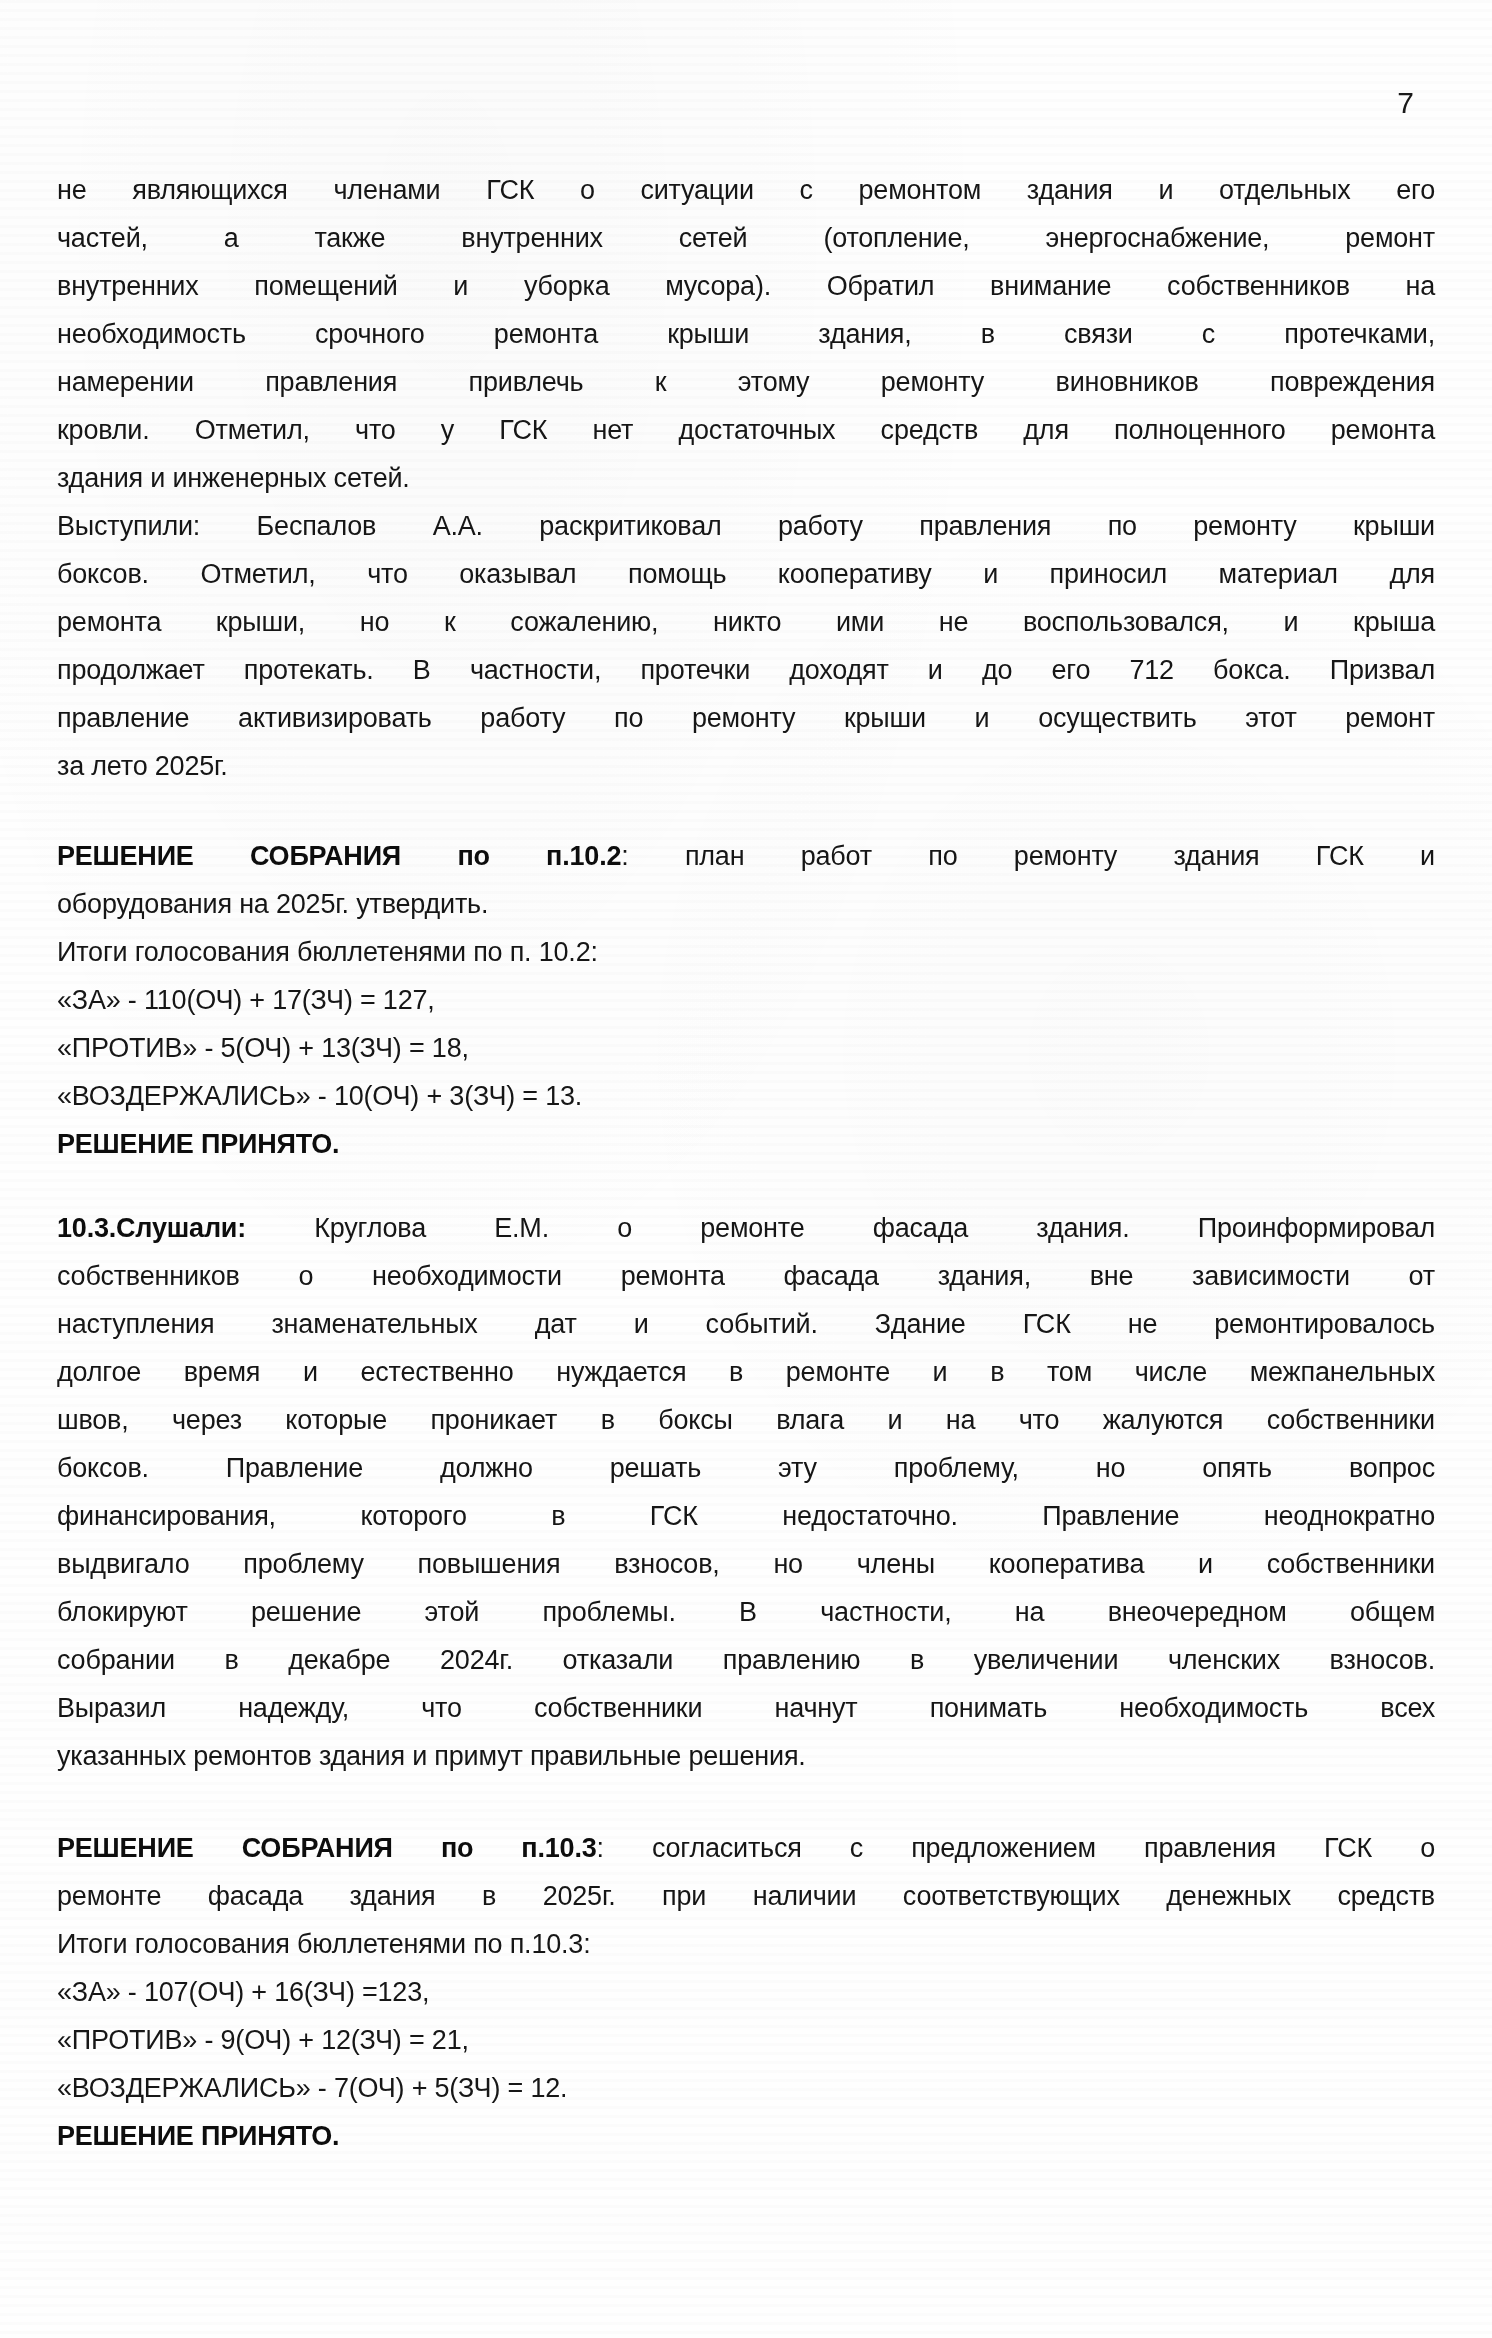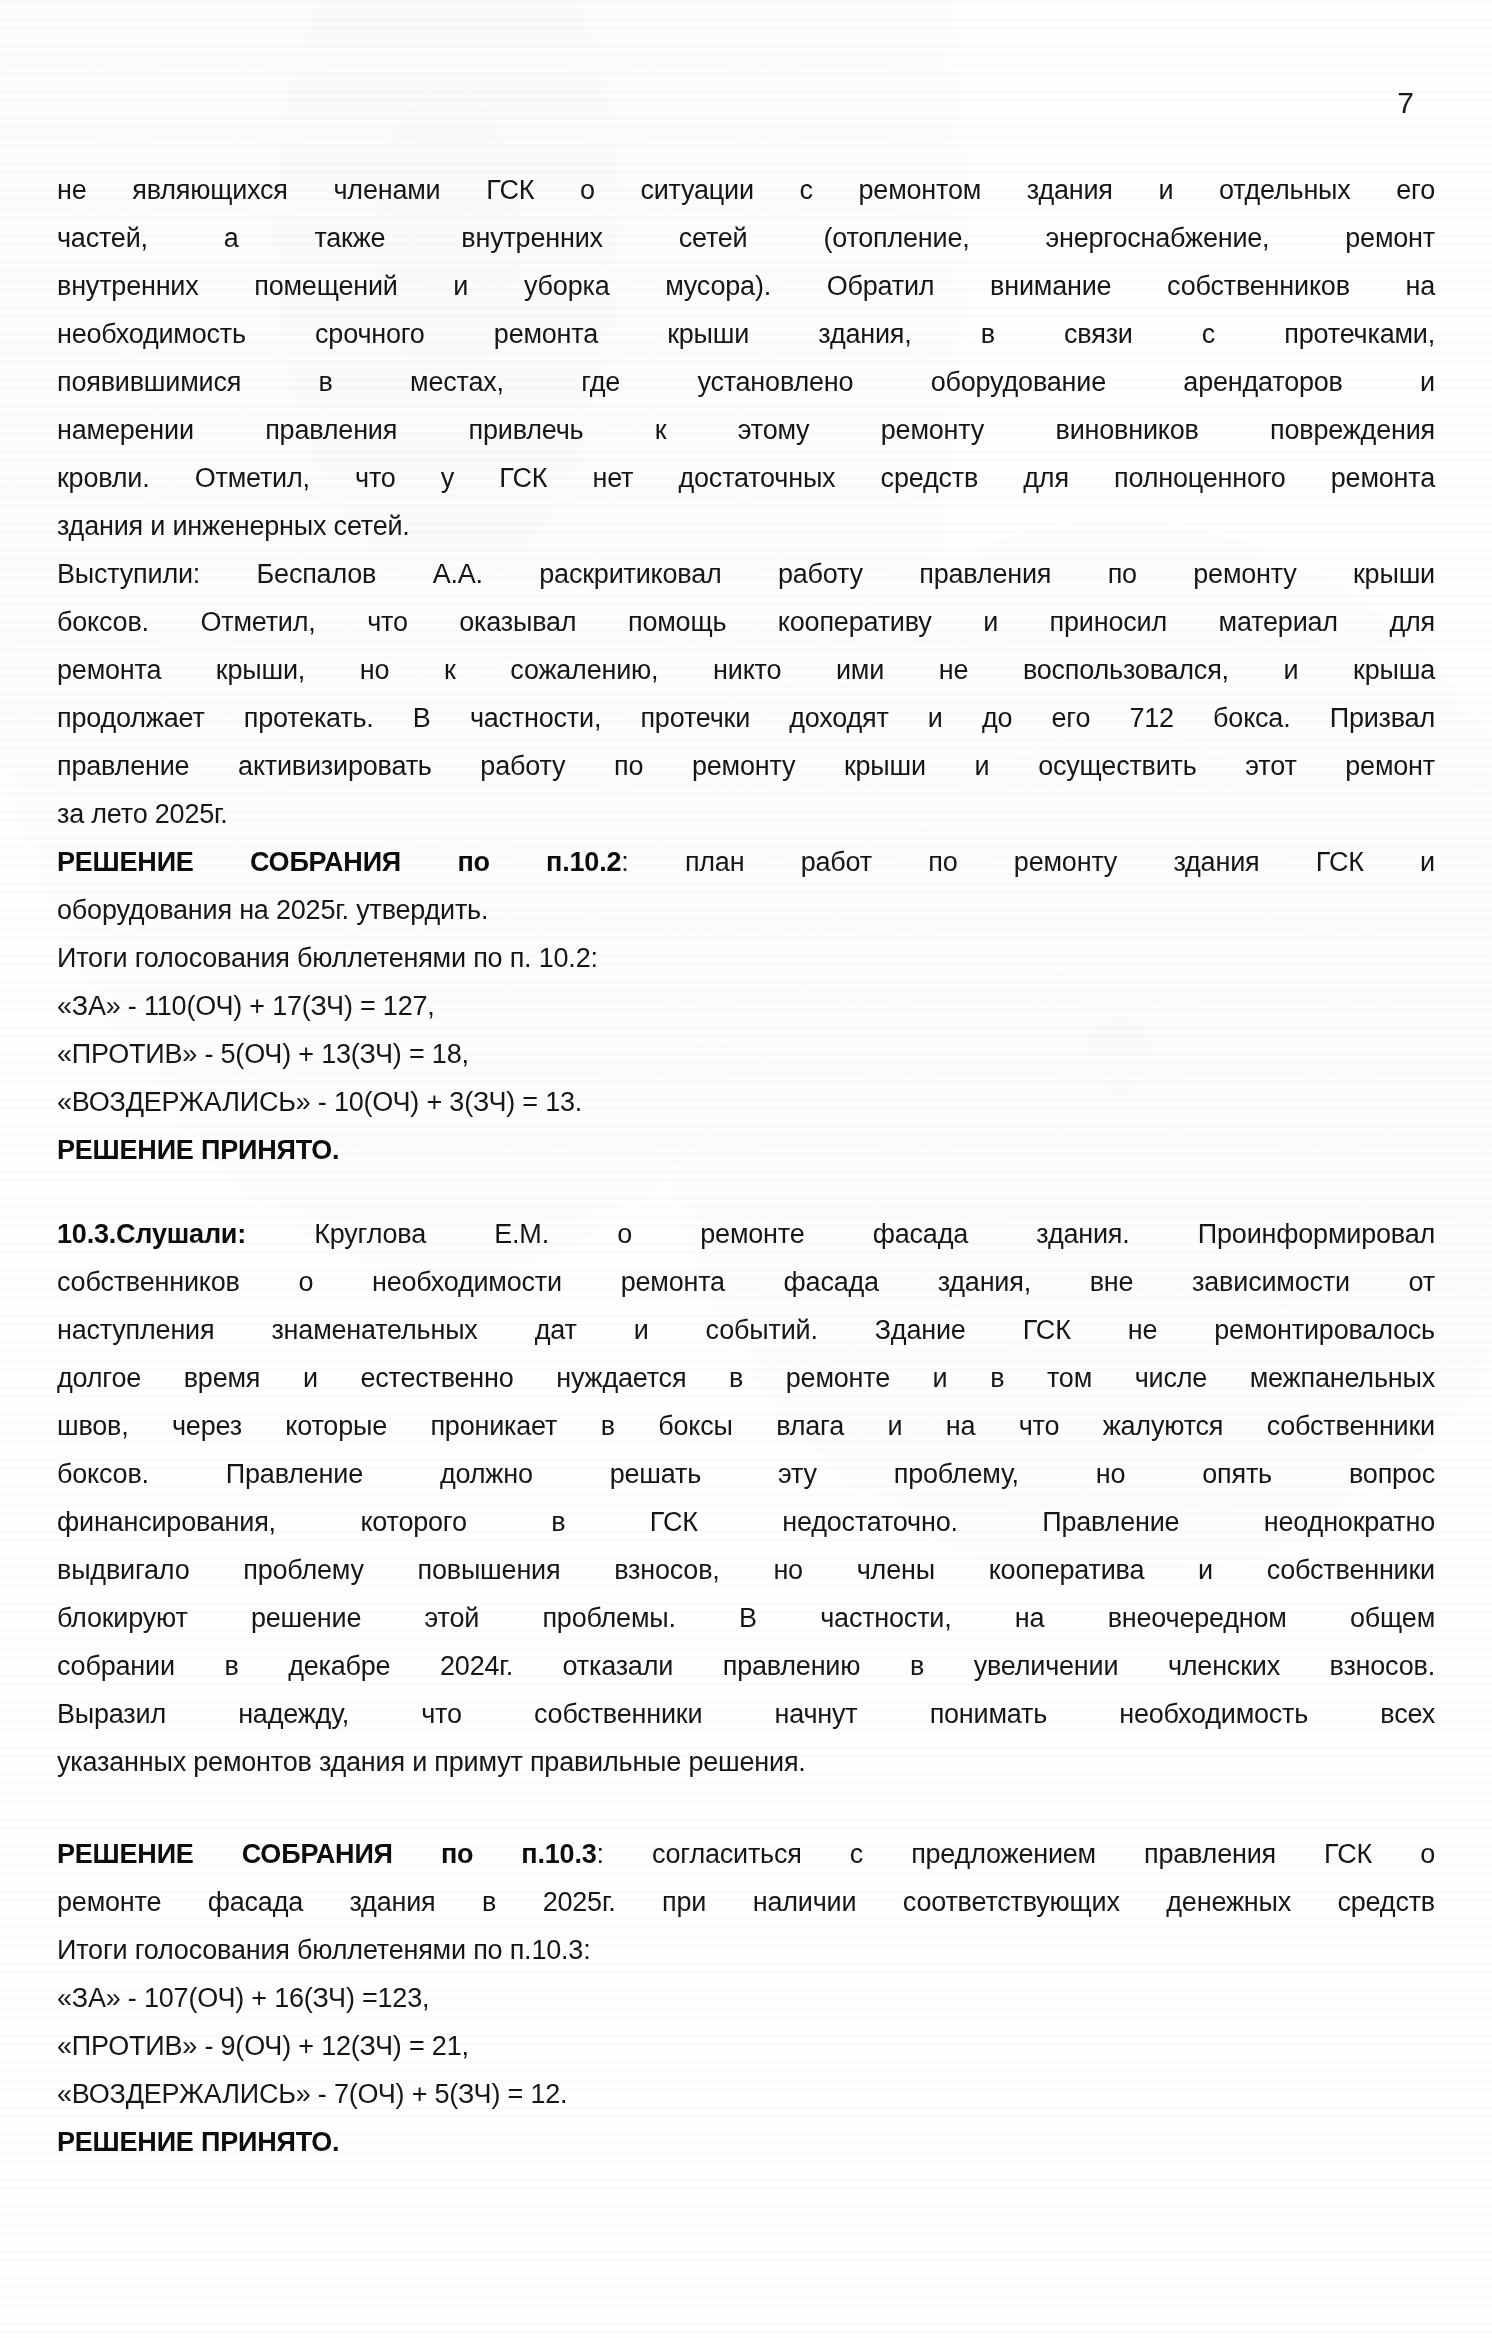--- a/index.html
+++ b/index.html
@@ -54,39 +54,38 @@
   }
   
   .l {
     text-align: center;
     text-align-last: left;
   }
   .b {
     font-weight: bold;
     color: #0d0d0d;
   }
-  .block-gap-sm { }
+  .block-gap-sm { margin-top: 42px; }
   .block-gap-md { margin-top: 36px; }
   .block-gap-lg { margin-top: 44px; }
 </style>
 </head>
 <body>
 
 <div class="page">
 
   <div class="page-number">7</div>
 
   <div class="content">
 
     <div>
       <div class="line j">не являющихся членами ГСК о ситуации с ремонтом здания и отдельных его</div>
       <div class="line j">частей, а также внутренних сетей (отопление, энергоснабжение, ремонт</div>
       <div class="line j">внутренних помещений и уборка мусора). Обратил внимание собственников на</div>
       <div class="line j">необходимость срочного ремонта крыши здания, в связи с протечками,</div>
-      <div class="line j">появившимися в местах, где установлено оборудование арендаторов и</div>
       <div class="line j">намерении правления привлечь к этому ремонту виновников повреждения</div>
       <div class="line j">кровли. Отметил, что у ГСК нет достаточных средств для полноценного ремонта</div>
       <div class="line l">здания и инженерных сетей.</div>
       <div class="line j">Выступили: Беспалов А.А. раскритиковал работу правления по ремонту крыши</div>
       <div class="line j">боксов. Отметил, что оказывал помощь кооперативу и приносил материал для</div>
       <div class="line j">ремонта крыши, но к сожалению, никто ими не воспользовался, и крыша</div>
       <div class="line j">продолжает протекать. В частности, протечки доходят и до его 712 бокса. Призвал</div>
       <div class="line j">правление активизировать работу по ремонту крыши и осуществить этот ремонт</div>
       <div class="line l">за лето 2025г.</div>
     </div>

